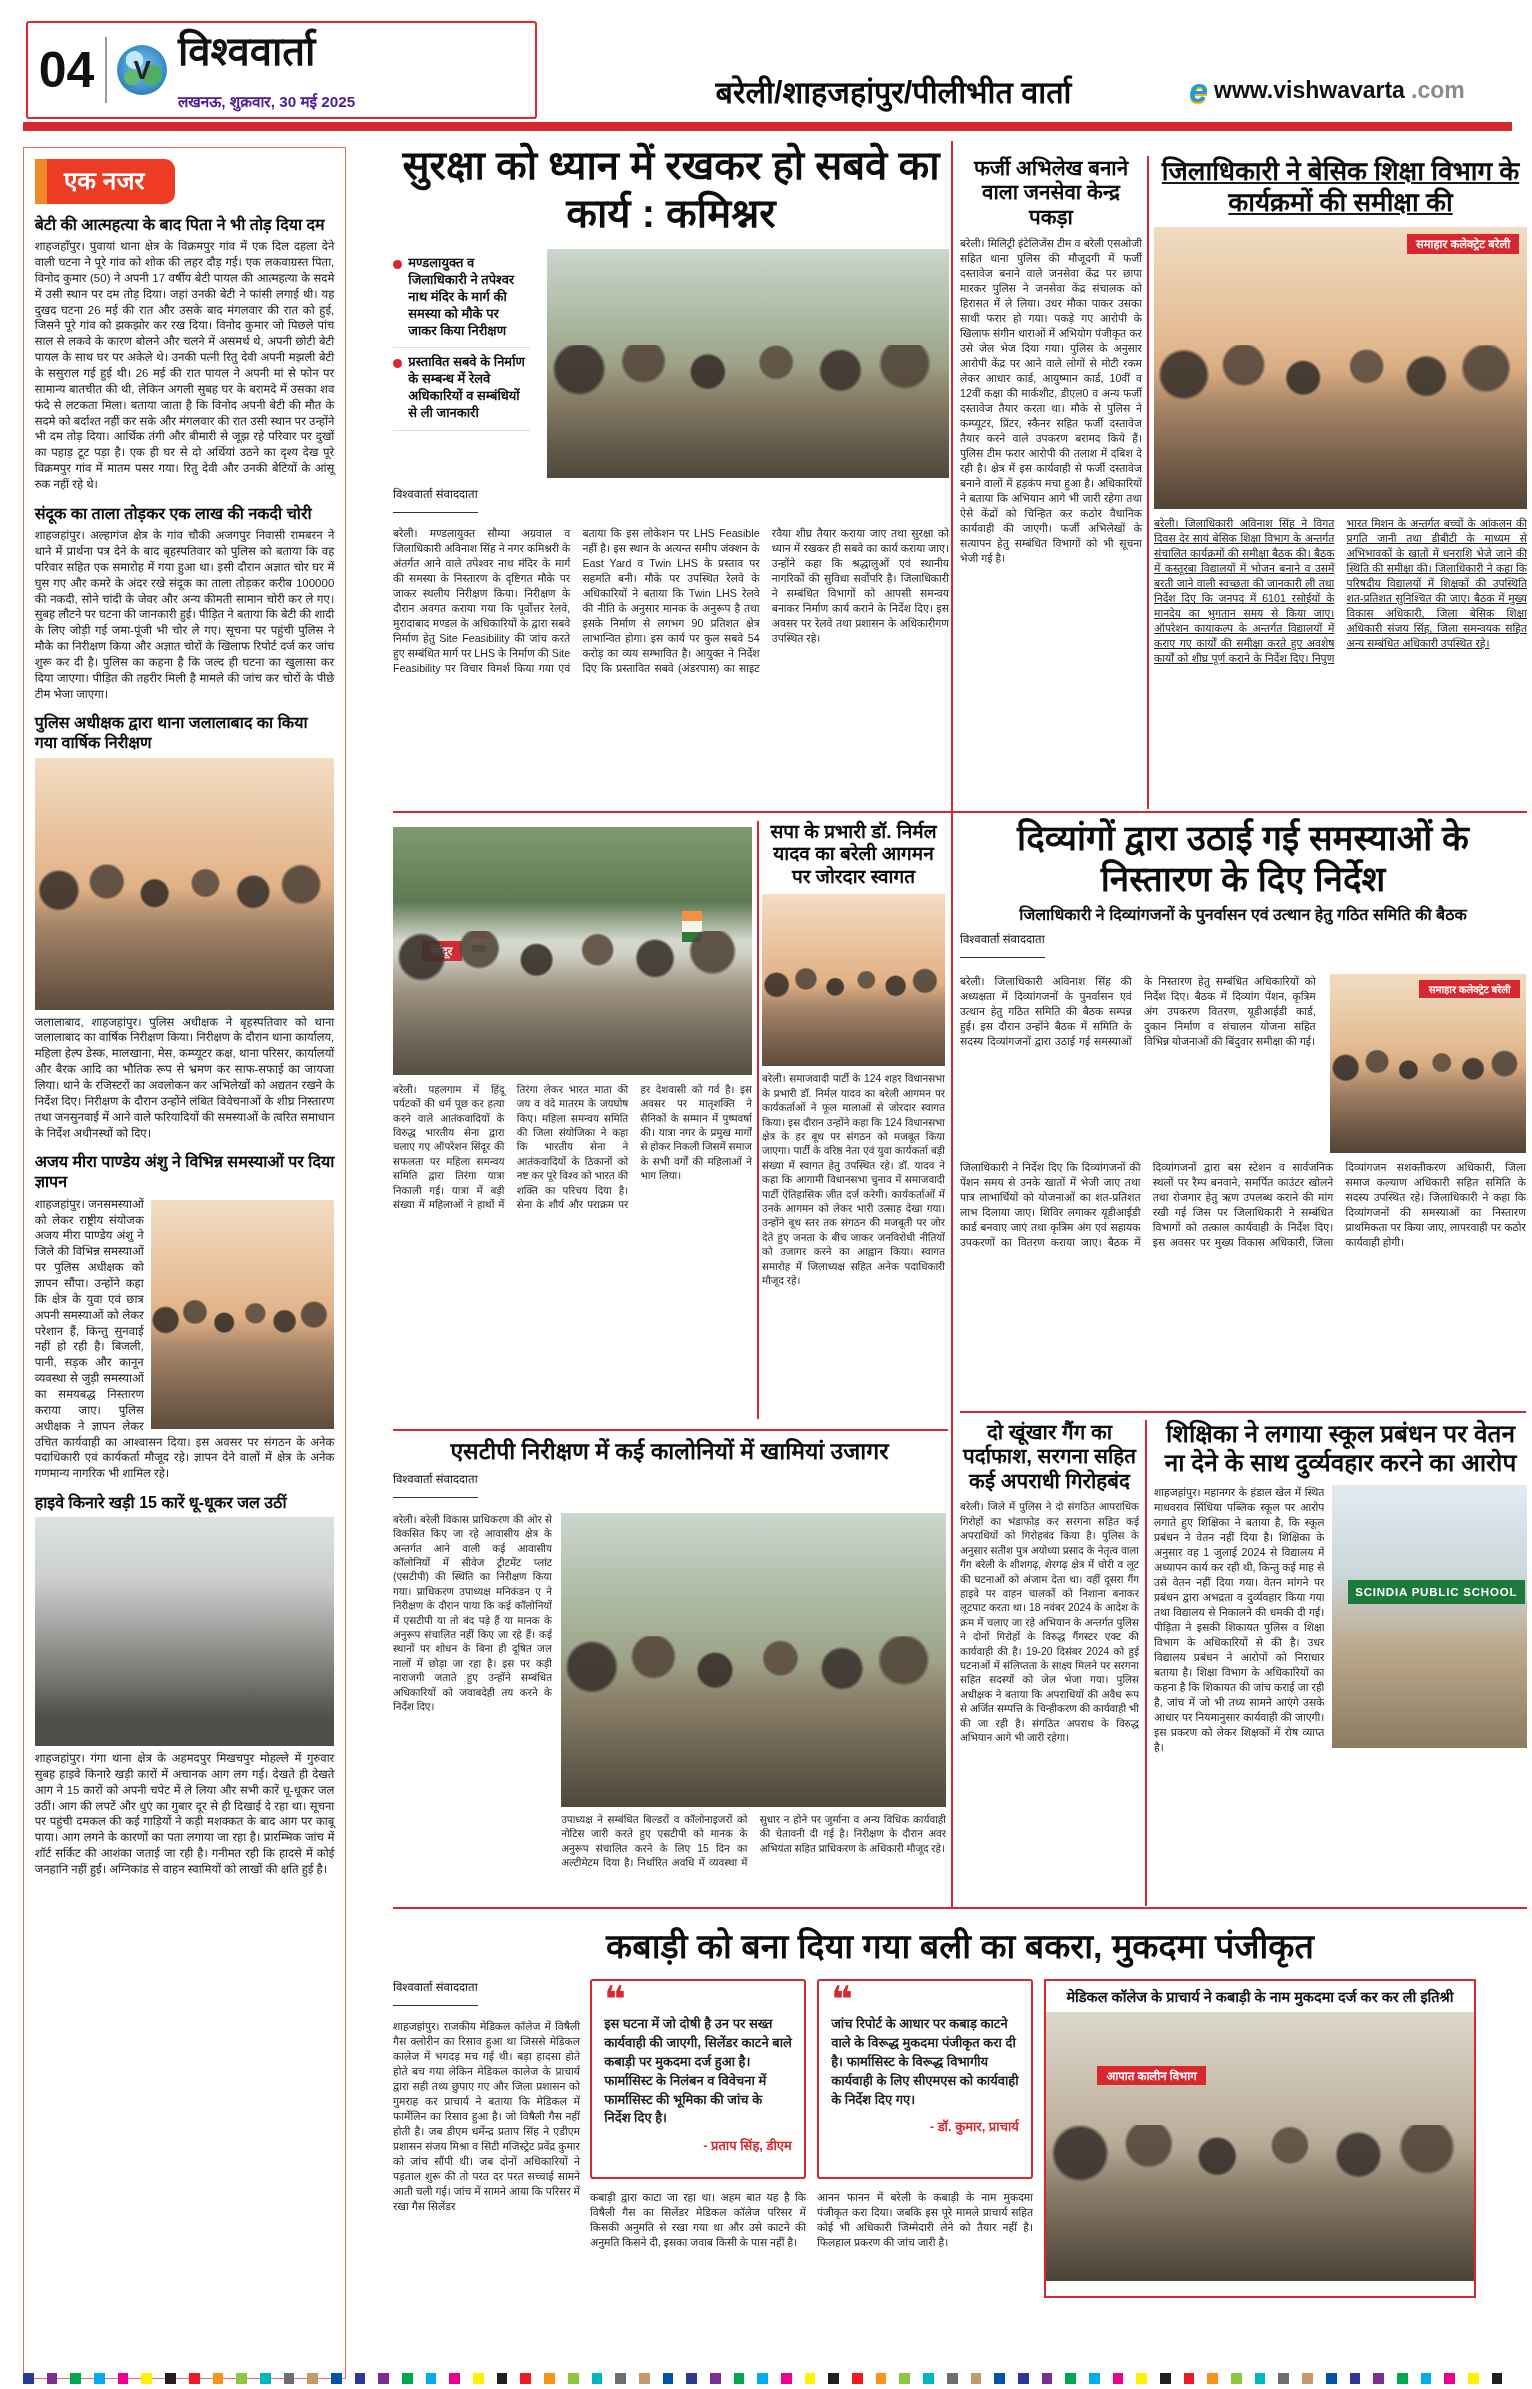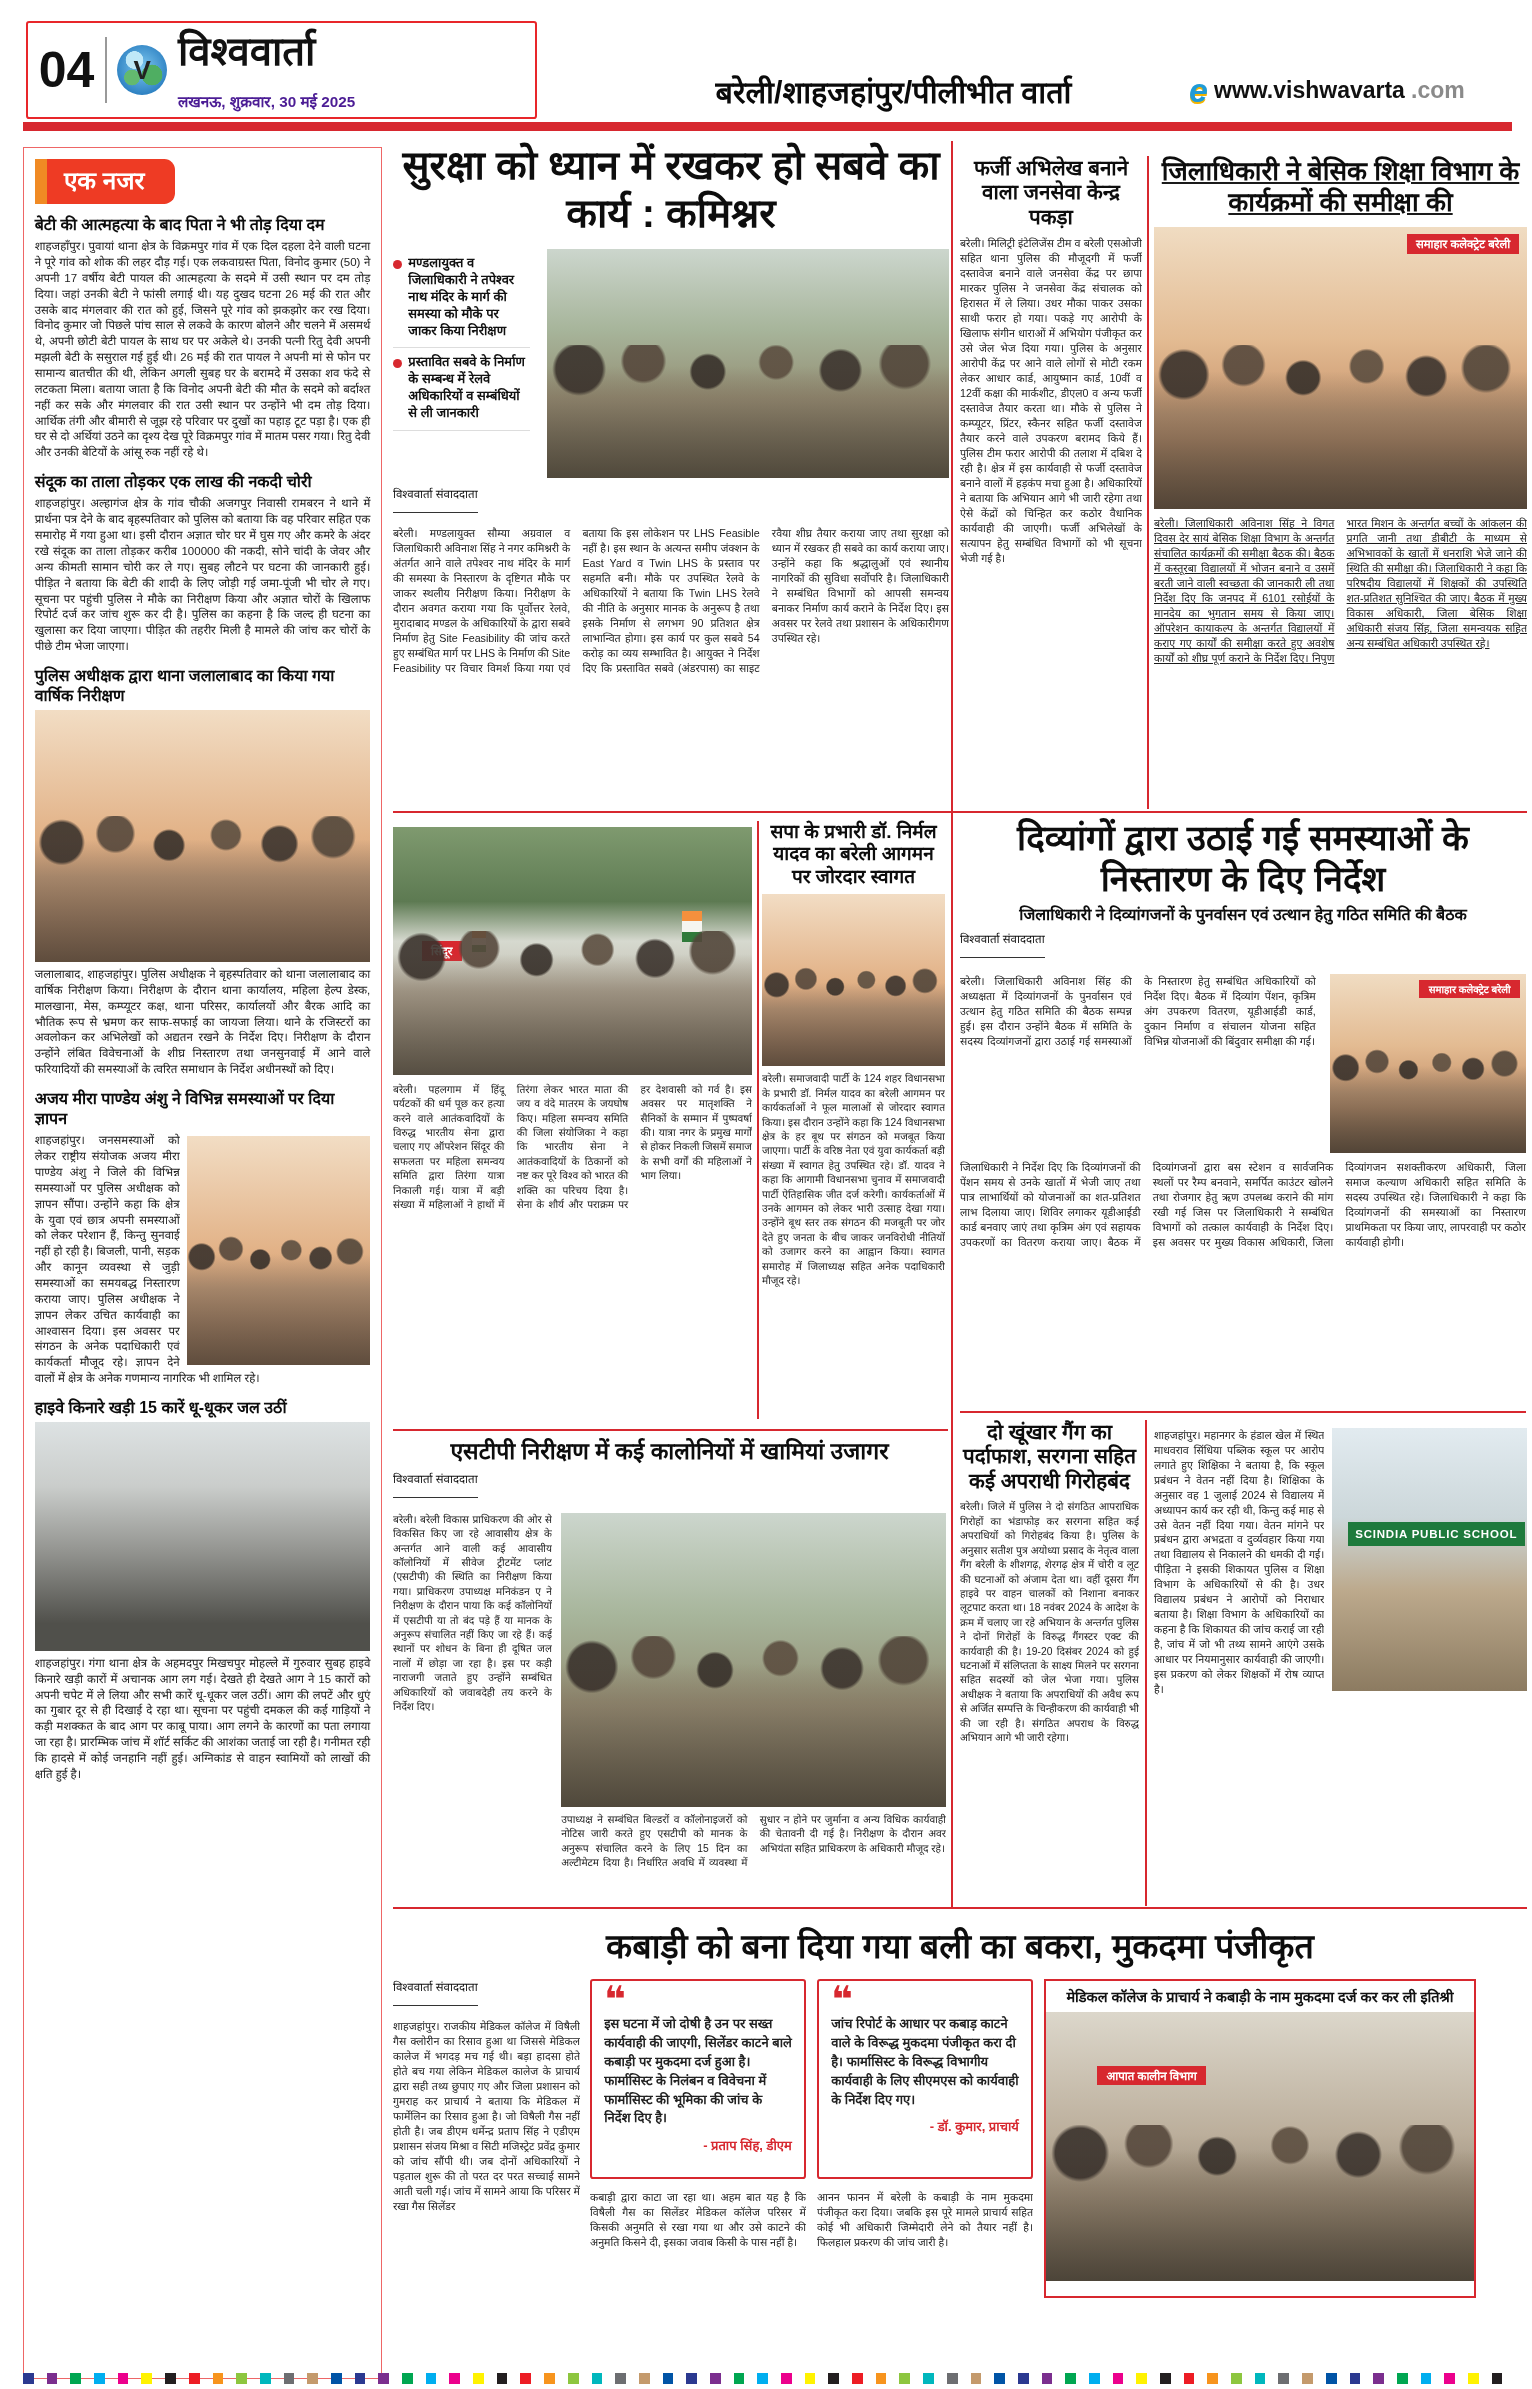--- a/index.html
+++ b/index.html
@@ -28,21 +28,21 @@
          font-weight:bold;font-size:26px;color:#222;}
   .masthead{font-size:40px;font-weight:bold;color:#111;line-height:1.05;}
   .dateline{font-size:15.3px;font-weight:bold;color:#4c1d95;margin-top:19px;}
   .region-title{left:611px;top:70px;width:565px;font-size:30.5px;font-weight:bold;color:#0a0a0a;text-align:center;}
   .website{left:1189px;top:73px;display:flex;align-items:center;gap:6.1px;}
   .e-icon{font-size:34px;font-weight:bold;font-style:italic;color:#1f9bd8;line-height:1;
           text-shadow:0 1.5px 0 #f4b400;}
   .web-txt{font-size:23px;font-weight:bold;color:#111;}
   .web-tld{font-size:23px;font-weight:bold;color:#8a8a8a;}
   
-  .eknajar-box{left:23px;top:147px;width:359px;height:2232px;border:1.5px solid #e66;
+  .eknajar-box{left:23px;top:147px;width:323px;height:2232px;border:1.5px solid #e66;
                box-sizing:border-box;padding:10.7px;overflow:hidden;}
   .eknajar-banner{display:flex;margin-bottom:10.7px;}
   .eknajar-accent{width:12.2px;background:#f08a24;}
   .eknajar-label{background:#ee3b24;color:#fff;font-weight:bold;font-size:24.4px;
                  padding:4.6px 30.5px 7.6px 17px;border-radius:0 10.7px 10.7px 0;}
   .en-art{margin-bottom:10.7px;}
   .en-head{font-size:16px;font-weight:bold;color:#0d0d0d;line-height:1.25;margin:6.1px 0 4.6px;}
   .en-body{font-size:11.5px;line-height:1.38;text-align:justify;color:#222;}
   .en-photo{width:100%;margin:4.6px 0;}
   
@@ -221,20 +221,21 @@
   </div>
   <div class="abs hrule" style="left:960px;top:1411px;width:566px;"></div>
 
   <div class="abs" style="left:960px;top:1420px;width:179px;">
     <div class="hl ctr" style="font-size:20.6px;">दो खूंखार गैंग का पर्दाफाश, सरगना सहित कई अपराधी गिरोहबंद</div>
     <div class="body-txt" style="margin-top:7.6px;font-size:10.3px;height:397px;overflow:hidden;">बरेली। जिले में पुलिस ने दो संगठित आपराधिक गिरोहों का भंडाफोड़ कर सरगना सहित कई अपराधियों को गिरोहबंद किया है। पुलिस के अनुसार सतीश पुत्र अयोध्या प्रसाद के नेतृत्व वाला गैंग बरेली के शीशगढ़, शेरगढ़ क्षेत्र में चोरी व लूट की घटनाओं को अंजाम देता था। वहीं दूसरा गैंग हाइवे पर वाहन चालकों को निशाना बनाकर लूटपाट करता था। 18 नवंबर 2024 के आदेश के क्रम में चलाए जा रहे अभियान के अन्तर्गत पुलिस ने दोनों गिरोहों के विरुद्ध गैंगस्टर एक्ट की कार्यवाही की है। 19-20 दिसंबर 2024 को हुई घटनाओं में संलिप्तता के साक्ष्य मिलने पर सरगना सहित सदस्यों को जेल भेजा गया। पुलिस अधीक्षक ने बताया कि अपराधियों की अवैध रूप से अर्जित सम्पत्ति के चिन्हीकरण की कार्यवाही भी की जा रही है। संगठित अपराध के विरुद्ध अभियान आगे भी जारी रहेगा।</div>
   </div>
   <div class="abs vrule" style="left:1145px;top:1420px;height:486px;"></div>
 
   <div class="abs" style="left:1154px;top:1420px;width:373px;">
+    <div class="hl ctr" style="font-size:24.4px;">शिक्षिका ने लगाया स्कूल प्रबंधन पर वेतन ना देने के साथ दुर्व्यवहार करने का आरोप</div>
     <div style="margin-top:7.6px;">
       <div class="ph ph-school" style="float:right;width:195px;height:263px;margin:0 0 6.1px 7.6px;">
         <div class="school-sign" style="top:36%;left:8%;">SCINDIA PUBLIC SCHOOL</div>
       </div>
       <div class="body-txt" style="height:412px;overflow:hidden;">शाहजहांपुर। महानगर के हंडाल खेल में स्थित माधवराव सिंधिया पब्लिक स्कूल पर आरोप लगाते हुए शिक्षिका ने बताया है, कि स्कूल प्रबंधन ने वेतन नहीं दिया है। शिक्षिका के अनुसार वह 1 जुलाई 2024 से विद्यालय में अध्यापन कार्य कर रही थी, किन्तु कई माह से उसे वेतन नहीं दिया गया। वेतन मांगने पर प्रबंधन द्वारा अभद्रता व दुर्व्यवहार किया गया तथा विद्यालय से निकालने की धमकी दी गई। पीड़िता ने इसकी शिकायत पुलिस व शिक्षा विभाग के अधिकारियों से की है। उधर विद्यालय प्रबंधन ने आरोपों को निराधार बताया है। शिक्षा विभाग के अधिकारियों का कहना है कि शिकायत की जांच कराई जा रही है, जांच में जो भी तथ्य सामने आएंगे उसके आधार पर नियमानुसार कार्यवाही की जाएगी। इस प्रकरण को लेकर शिक्षकों में रोष व्याप्त है।</div>
       <div style="clear:both;"></div>
     </div>
   </div>
 
   <div class="abs hrule" style="left:393px;top:1429px;width:555px;"></div>

